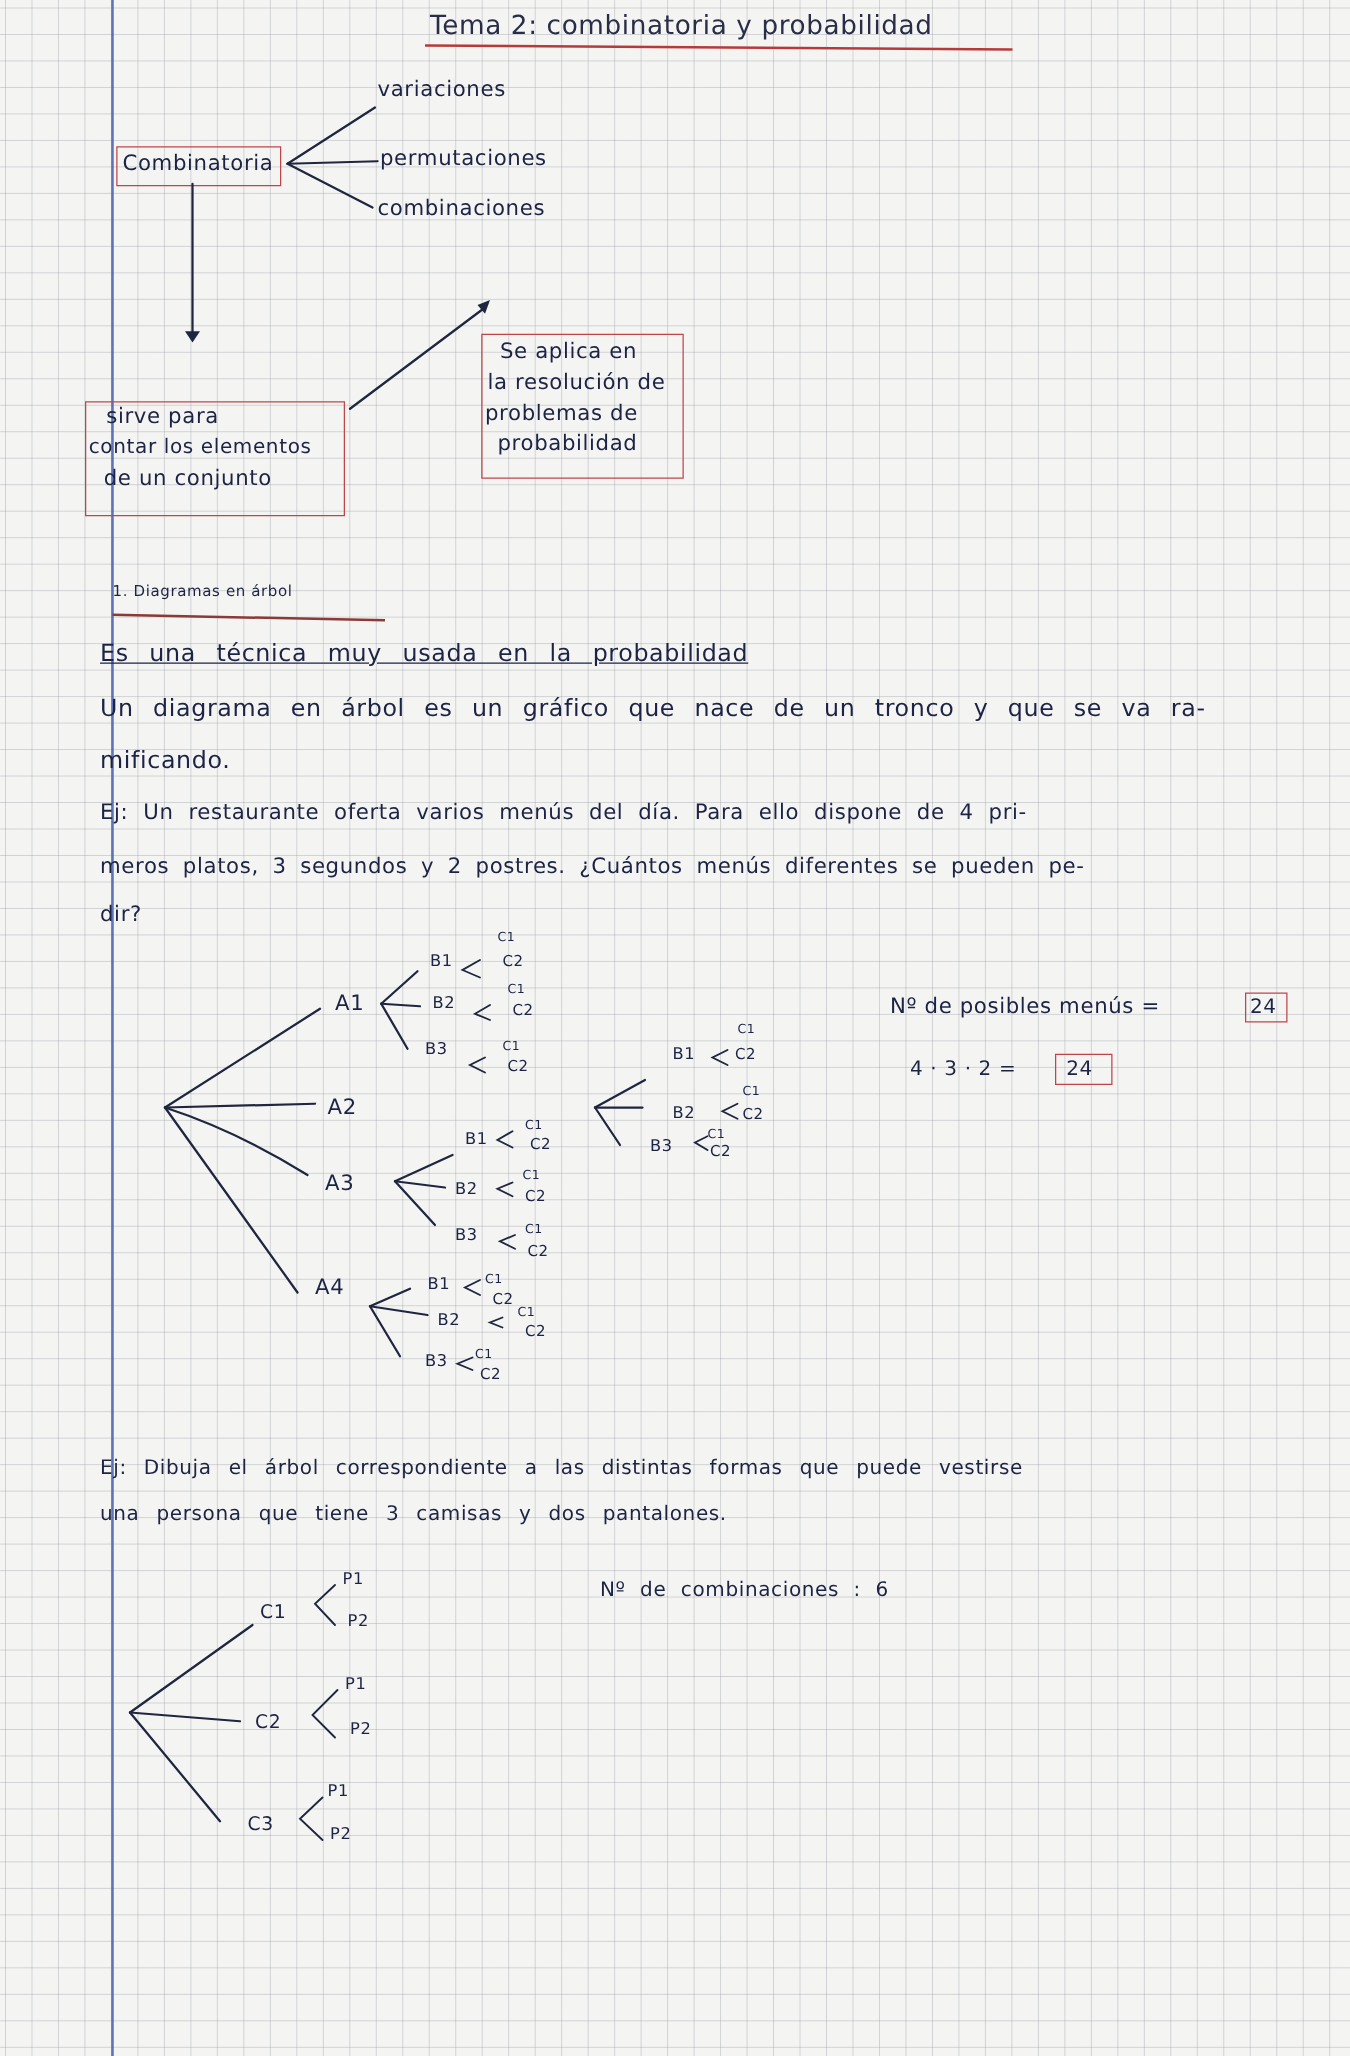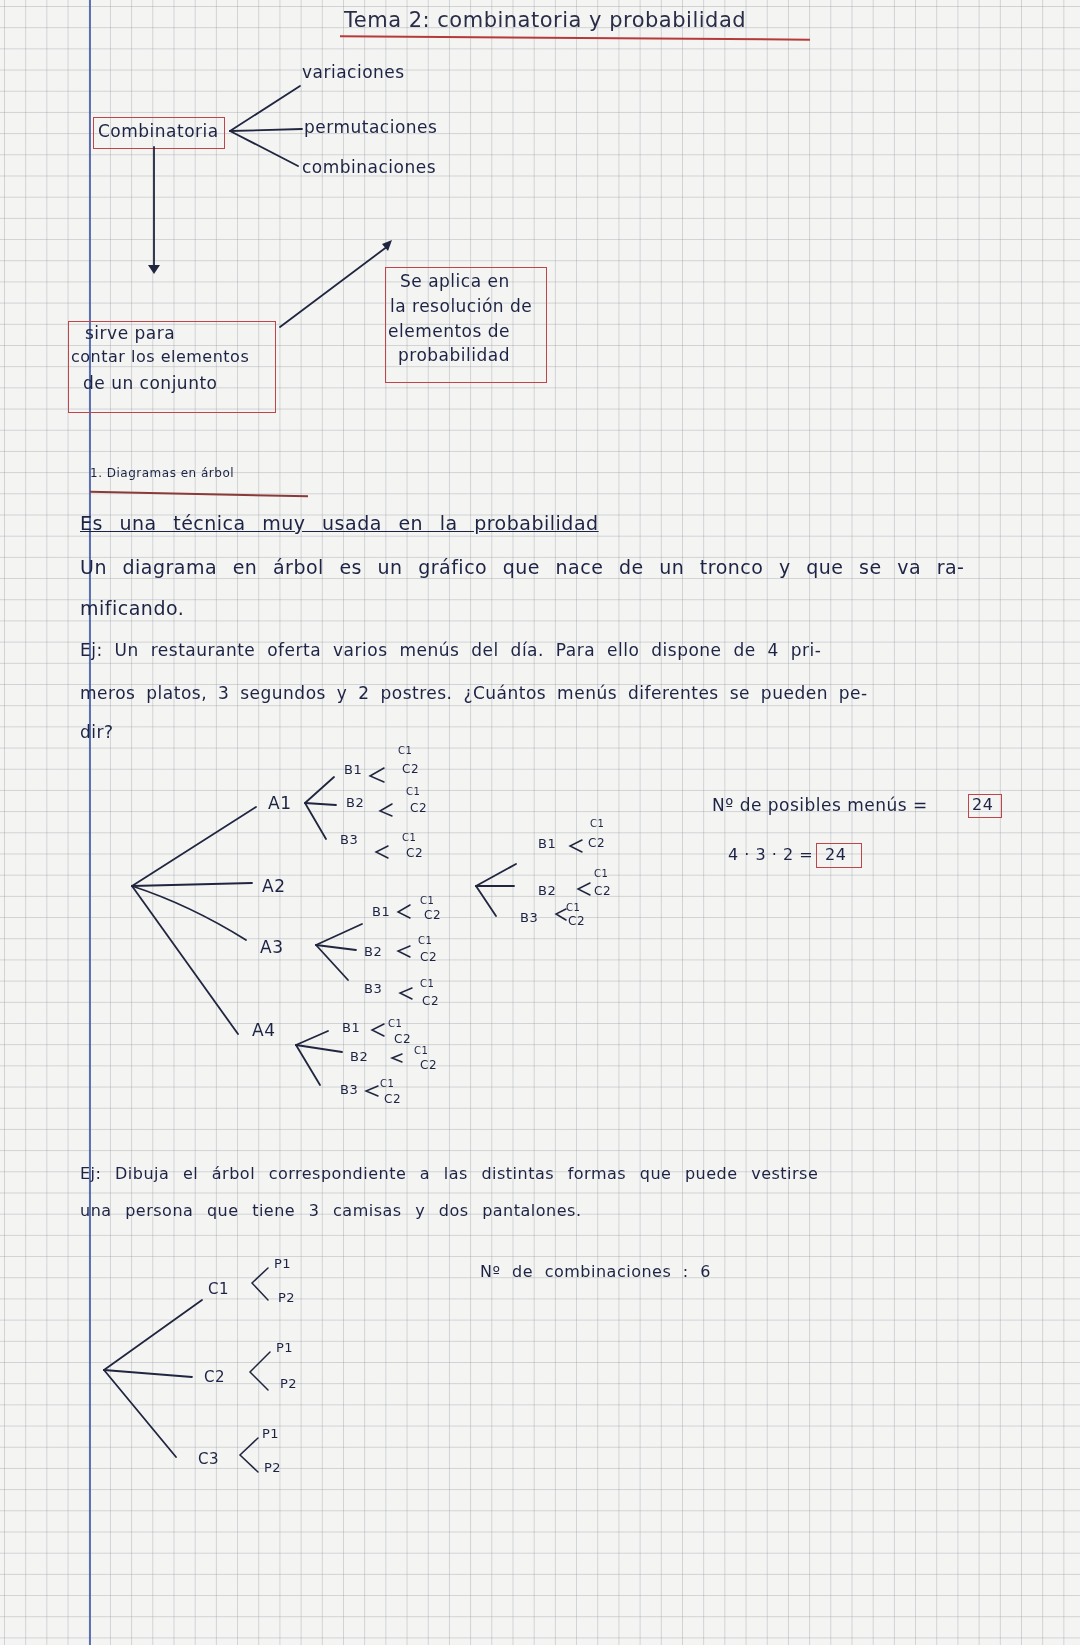--- a/index.html
+++ b/index.html
@@ -18,21 +18,21 @@
   .hw { position:absolute; white-space:nowrap; font-family:"DejaVu Sans", sans-serif; color:#1d2344; font-size:19px; letter-spacing:0.5px; }
   .title { left:344px; top:8px; font-size:21px; color:#2a2d48; }
   .title-underline { position:absolute; left:340px; top:37px; width:470px; height:2px; background:#b63a3a; transform:rotate(0.4deg); }
   .box { position:absolute; border:1.6px solid #c0454b; }
   .box-text { font-size:17px; line-height:22px; color:#1d2344; }
   svg.draw { position:absolute; left:0; top:0; width:1080px; height:1645px; pointer-events:none; }
   .h1 { left:90px; top:466px; font-size:12px; }
   .h1-underline { position:absolute; left:90px; top:493px; width:218px; height:2px; background:#8a3a38; transform:rotate(1.2deg); }
   .sub { font-size:13px; }
   .n { font-size:17px; }
-  .red-box { position:absolute; border:1.6px solid #c0454b; }
+  .red-box { position:absolute; border:1.6px solid #c0454b;margin-left:28px; }
 </style>
 </head>
 <body>
 
 <div class="margin-line"></div>
 
 <div class="hw title">Tema 2: combinatoria y probabilidad</div>
 <div class="title-underline"></div>
 
 <div class="box" style="left:93px; top:117px; width:130px; height:30px;">
@@ -44,21 +44,21 @@
 
 <div class="box" style="left:68px; top:293px; width:206px; height:90px;margin-top:28px;">
   <div class="hw box-text" style="left:16px; top:0px;">sirve para</div>
   <div class="hw box-text" style="left:2px; top:24px; font-size:16px;">contar los elementos</div>
   <div class="hw box-text" style="left:14px; top:50px;">de un conjunto</div>
 </div>
 
 <div class="box" style="left:385px; top:223px; width:160px; height:114px;margin-top:44px;">
   <div class="hw box-text" style="left:14px; top:2px;">Se aplica en</div>
   <div class="hw box-text" style="left:4px; top:27px;">la resolución de</div>
-  <div class="hw box-text" style="left:2px; top:52px;">elementos de</div>
+  <div class="hw box-text" style="left:2px; top:52px;">problemas de</div>
   <div class="hw box-text" style="left:12px; top:76px;">probabilidad</div>
 </div>
 
 <div class="hw h1">1. Diagramas en árbol</div>
 <div class="h1-underline"></div>
 
 <div class="hw" style="left:80px; top:512px; word-spacing:10px;text-decoration:underline;">Es una técnica muy usada en la probabilidad</div>
 <div class="hw" style="left:80px; top:556px; word-spacing:9px;">Un diagrama en árbol es un gráfico que nace de un tronco y que se va ra-</div>
 <div class="hw" style="left:80px; top:597px;">mificando.</div>
 

